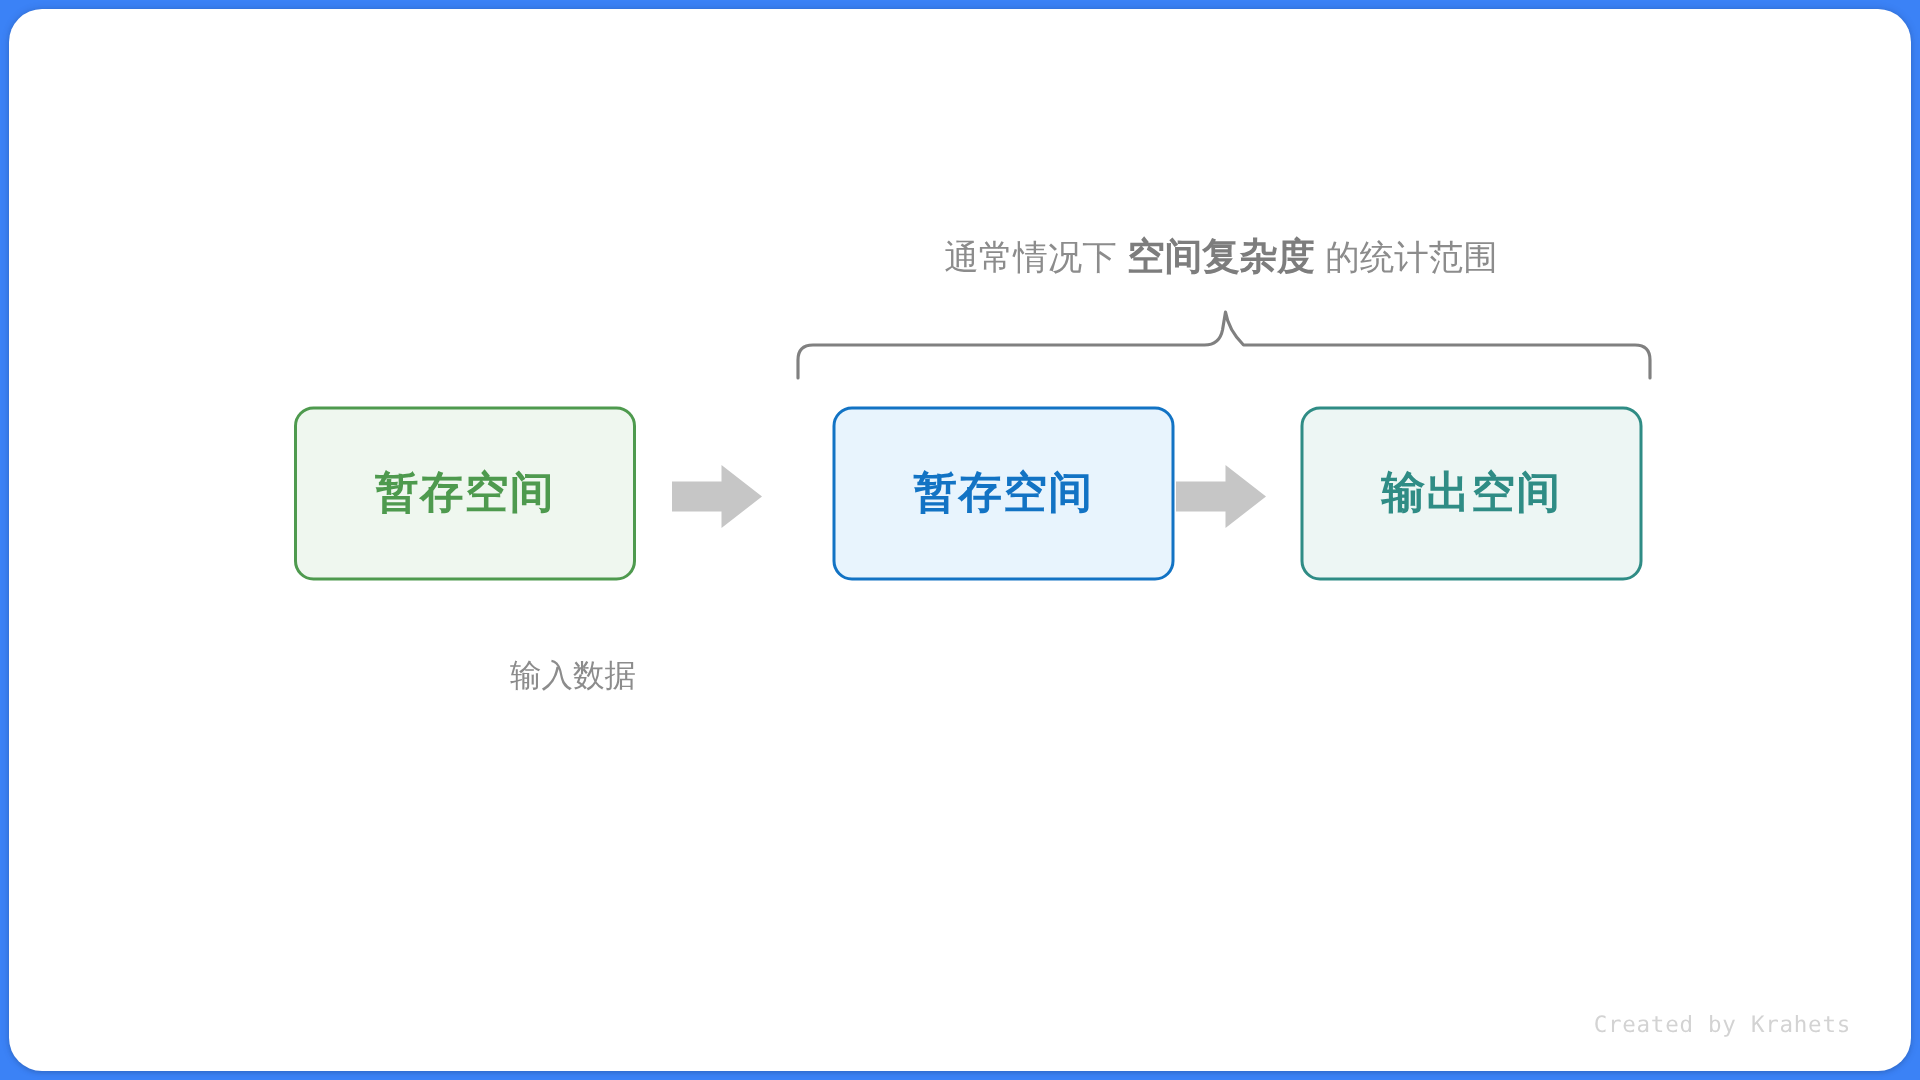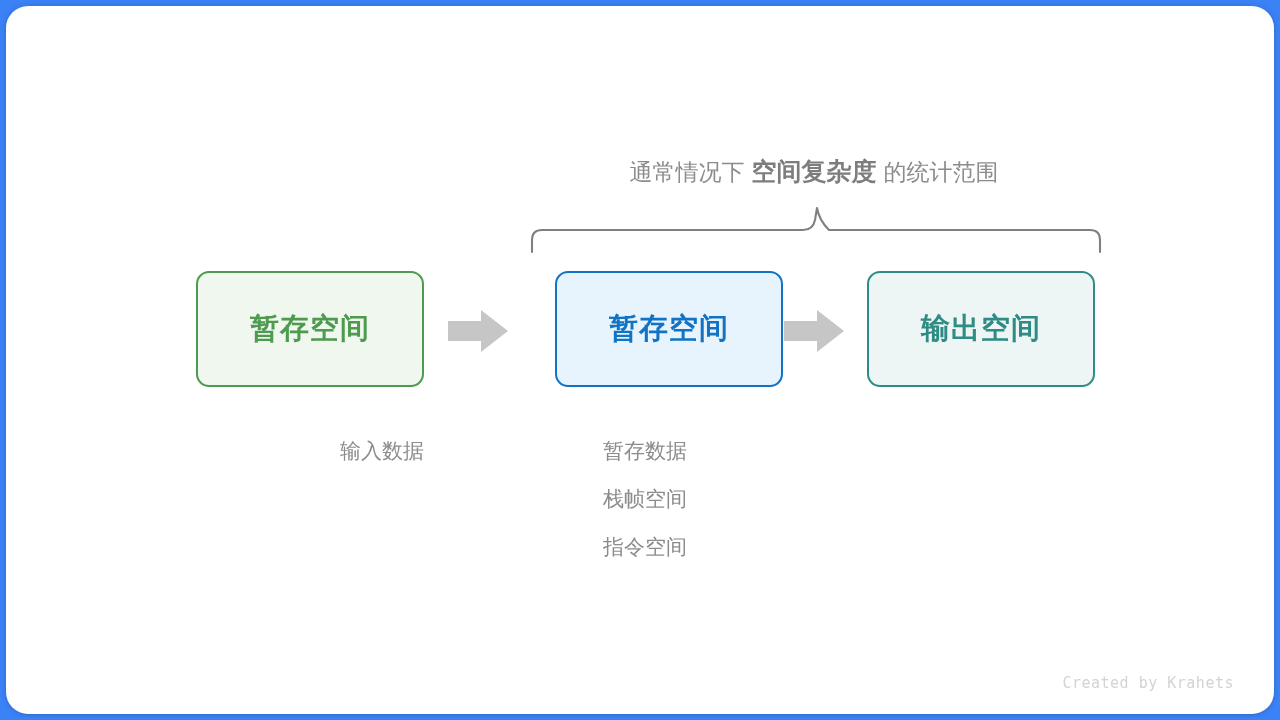--- a/index.html
+++ b/index.html
@@ -151,22 +151,17 @@
     </div>
     <div class="arrow arrow-2">
       <svg width="60" height="42" viewBox="0 0 60 42" xmlns="http://www.w3.org/2000/svg">
         <path d="M0 11 L33 11 L33 0 L60 21 L33 42 L33 31 L0 31 Z" fill="#c6c6c6"></path>
       </svg>
     </div>
 
     <div class="captions cap-input">
       <div>输入数据</div>
     </div>
-    <div class="captions cap-temp">
-      <div>暂存数据</div>
-      <div>栈帧空间</div>
-      <div>指令空间</div>
-    </div>
 
     <div class="watermark">Created by Krahets</div>
 
   </div>
 </div>
 
 </body></html>

